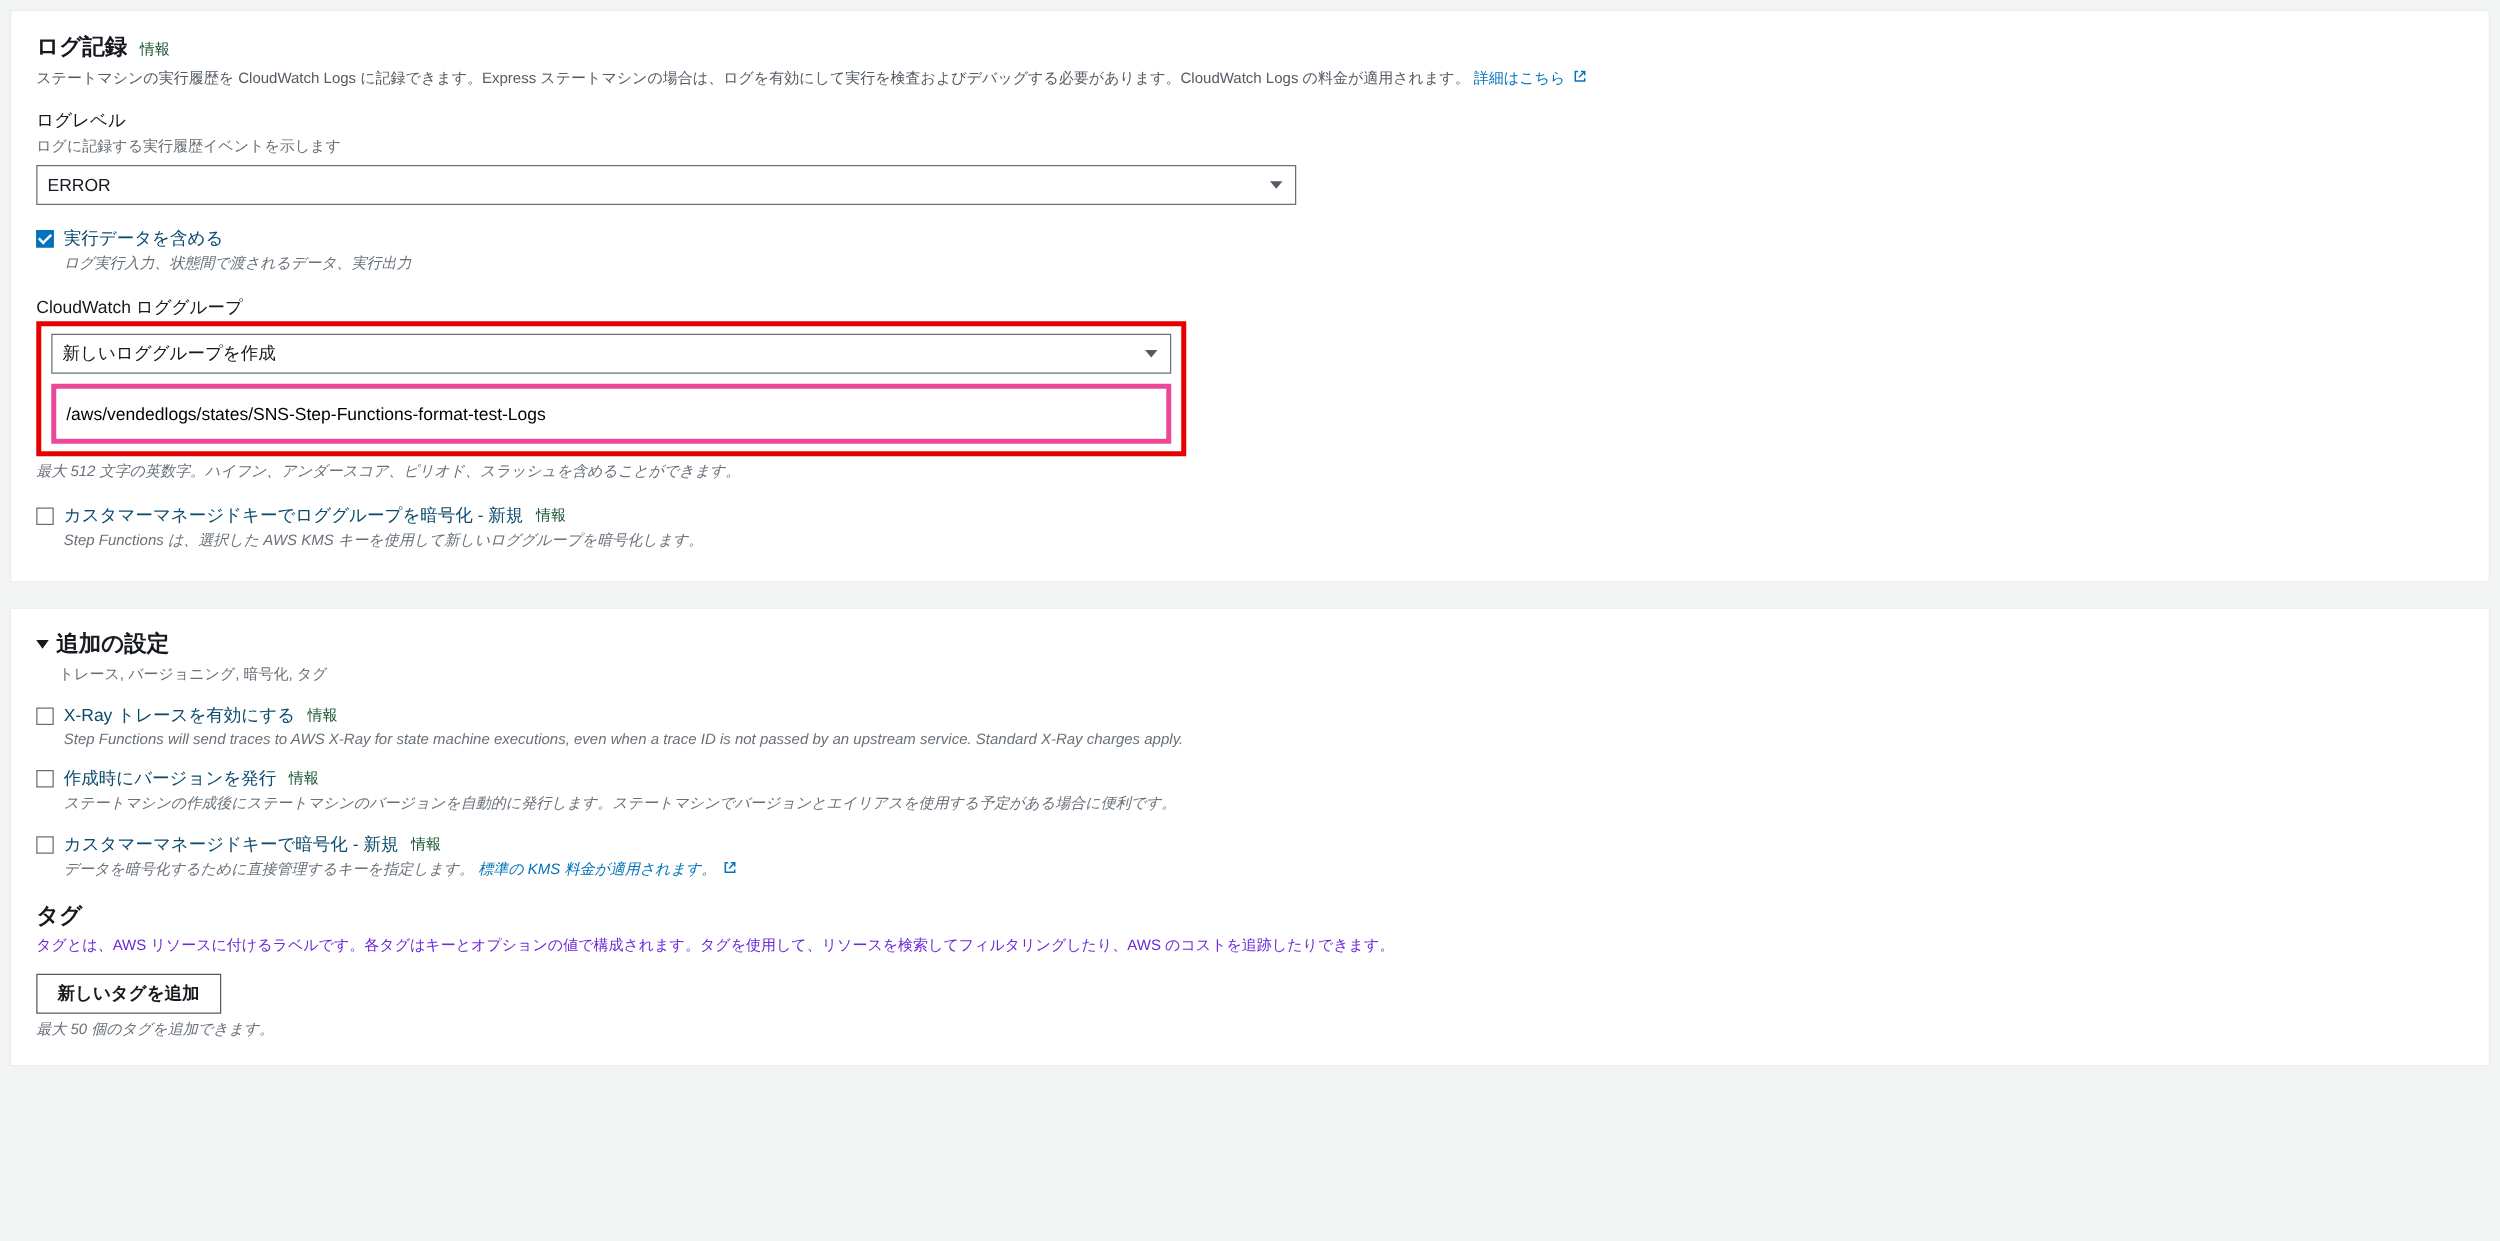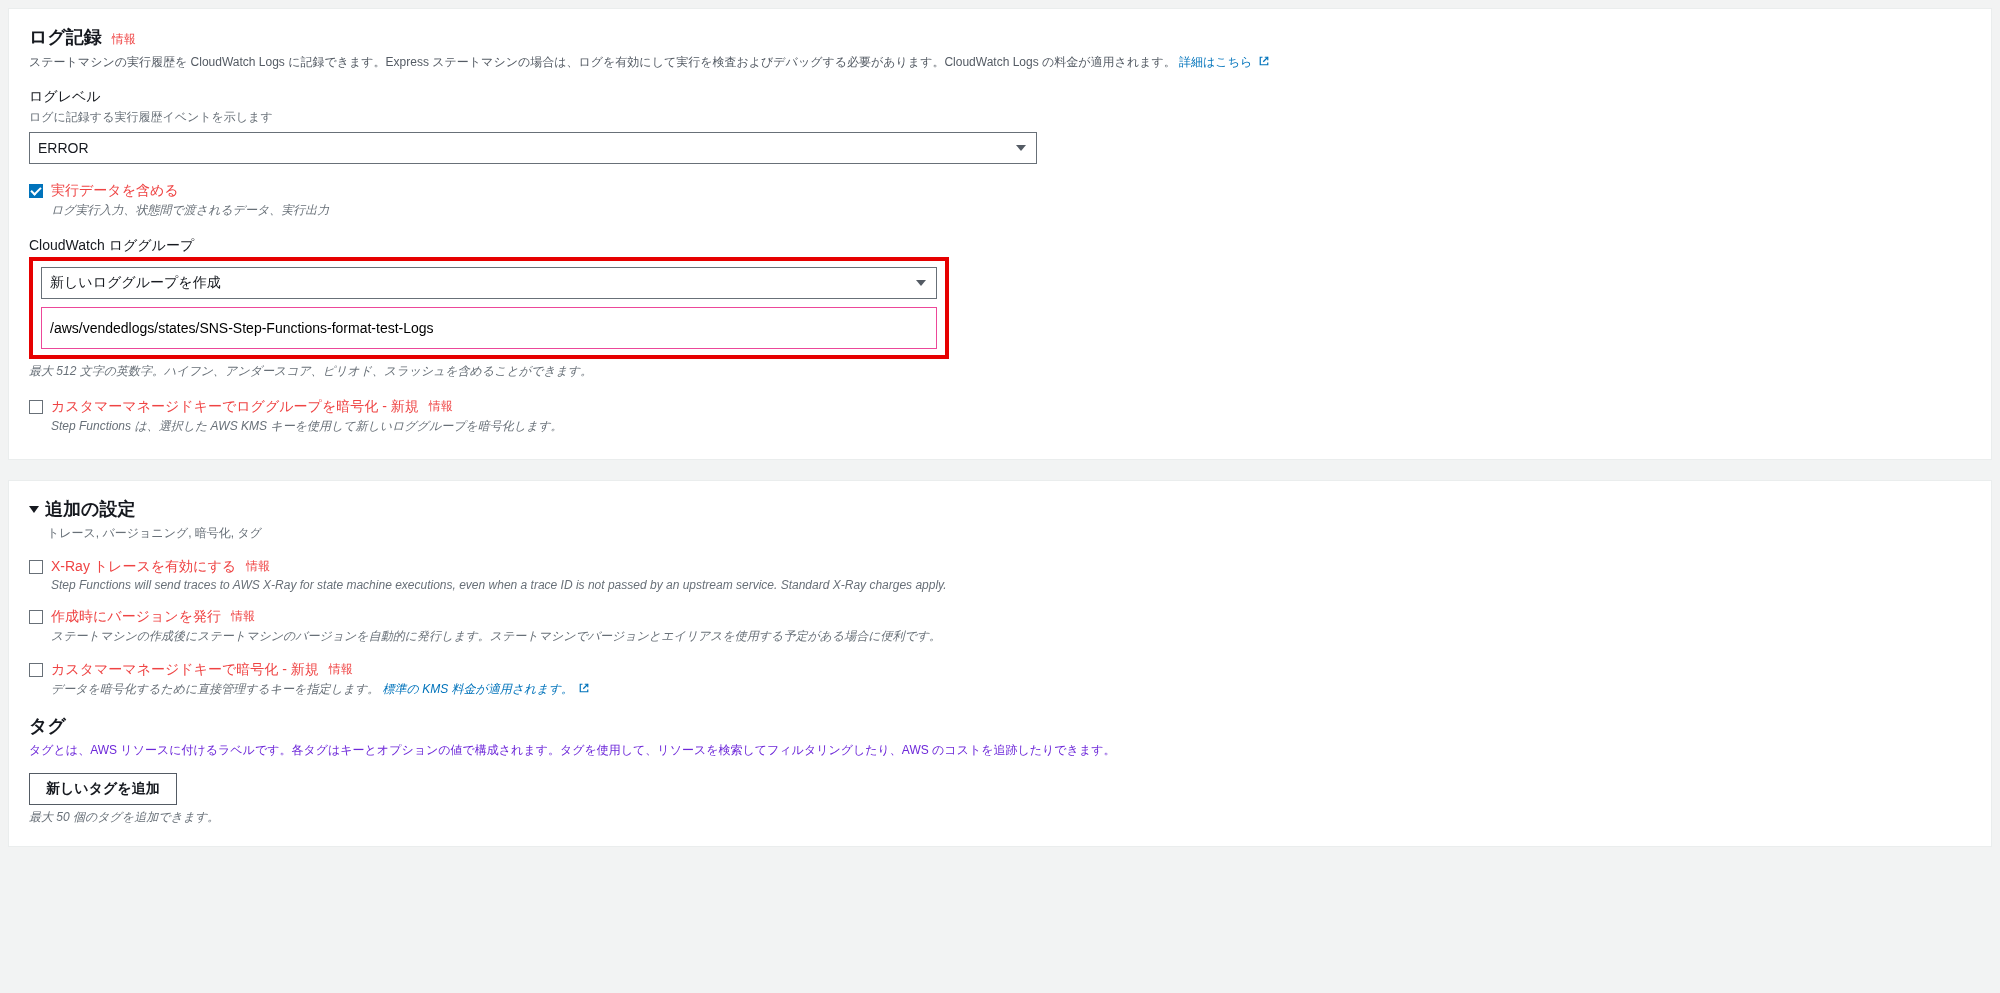--- a/index.html
+++ b/index.html
@@ -22,21 +22,21 @@
   .panel-title-row {
     display: flex;
     align-items: baseline;
     gap: 10px;
   }
   .panel-title {
     font-size: 18px;
     font-weight: 700;
   }
   .info-link {
-    color: #ef4444;
+    color: #14532d;
     font-size: 12px;
     text-decoration: none;
     cursor: pointer;
   }
   .header-desc {
     font-size: 12px;
     color: #545b64;
     margin-top: 4px;
     line-height: 1.6;
   }
@@ -87,21 +87,21 @@
     transform: translateY(-50%);
     width: 0; height: 0;
     border-left: 5px solid transparent;
     border-right: 5px solid transparent;
     border-top: 6px solid #545b64;
   }
   .text-input {
     width: 910px;
     max-width: 100%;
     height: 32px;
-    border: 1px solid #ec4899;
+    border: 4px solid #ec4899;
     padding: 20px 8px;
     font-size: 14px;
     background: #fff;
   }
   .hint {
     font-size: 12px;
     color: #687078;
     margin-top: 4px;
     font-style: italic;
   }
@@ -132,21 +132,21 @@
     top: 0px;
     width: 4px;
     height: 8px;
     border: solid #fff;
     border-width: 0 2px 2px 0;
     transform: rotate(45deg);
   }
   .checkbox-body { flex: 1; }
   .checkbox-label {
     font-size: 14px;
-    color: #ef4444;
+    color: #0c4a6e;
   }
   .checkbox-desc {
     font-size: 12px;
     color: #687078;
     margin-top: 2px;
     font-style: italic;
   }
   .highlight-box {
     border: 4px solid #e60000;
     padding: 6px 8px;

